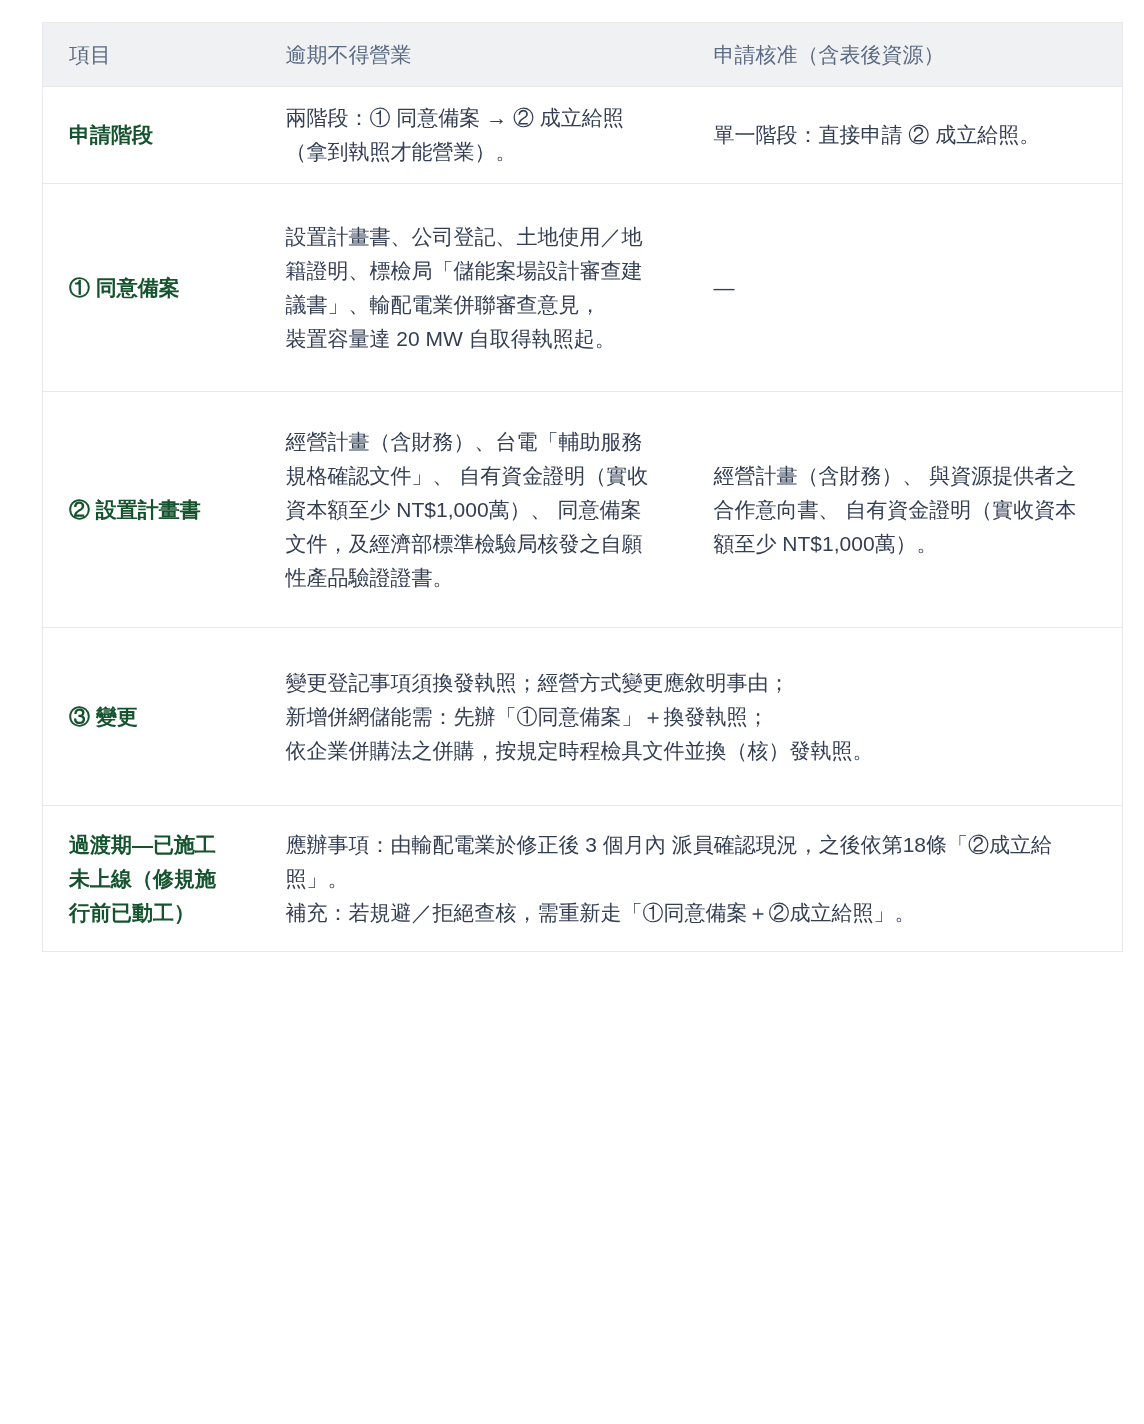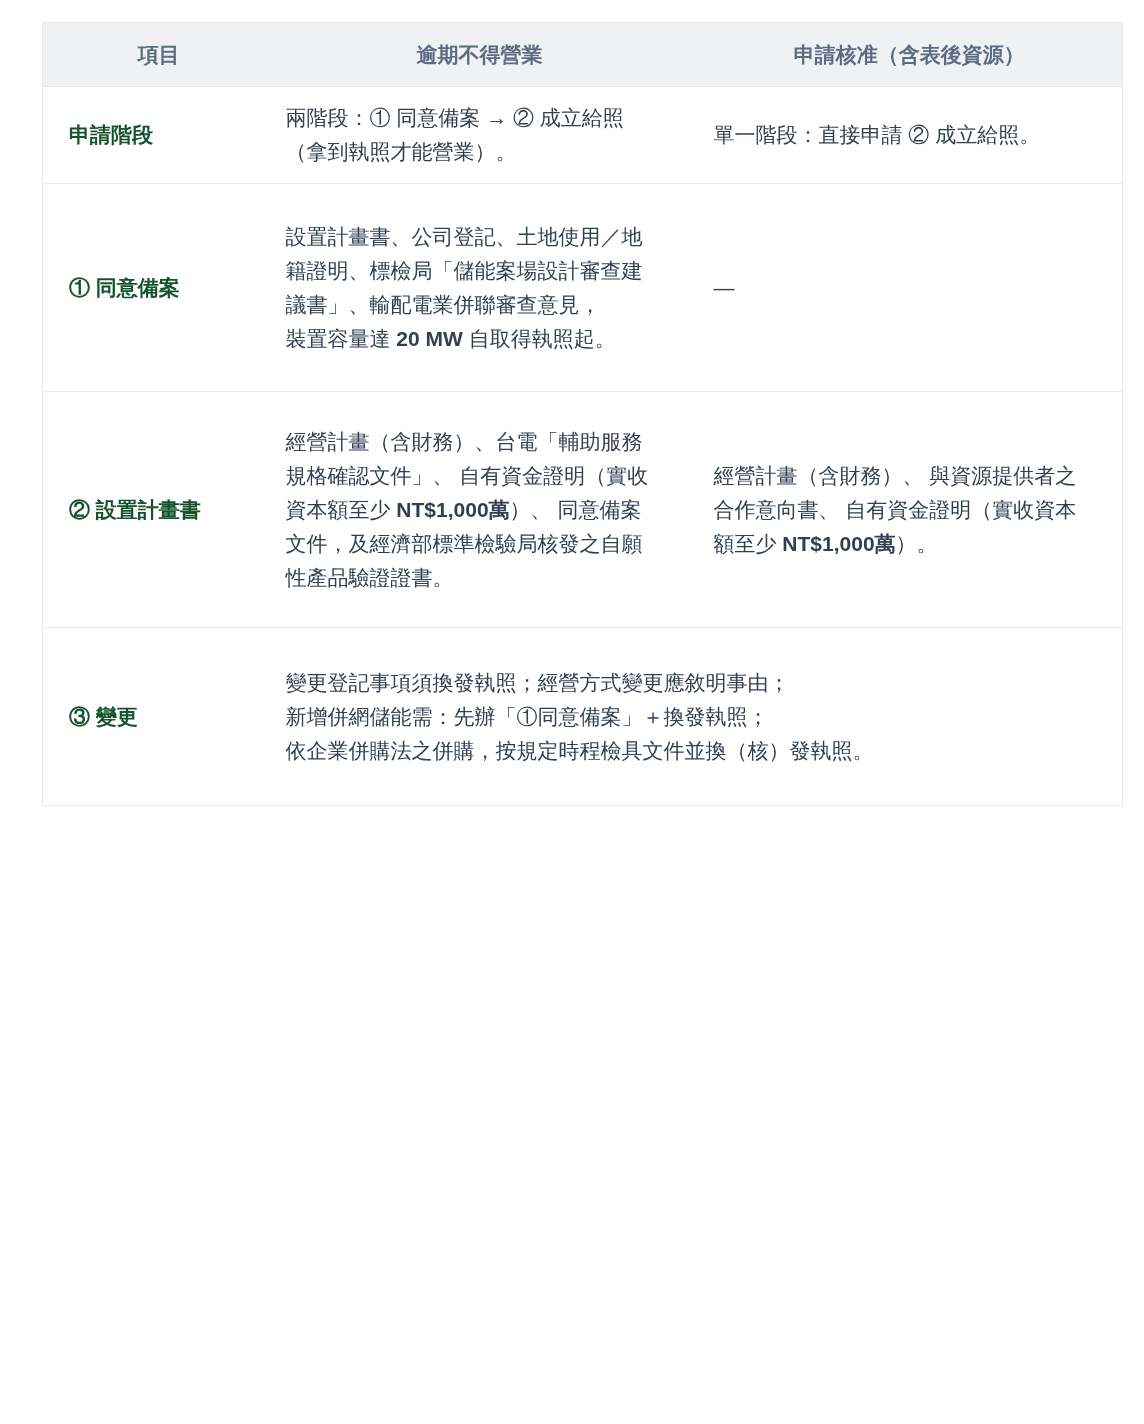--- a/index.html
+++ b/index.html
@@ -20,22 +20,22 @@
     border-collapse:collapse;
     table-layout:fixed;
     width:1080px;
     border:1px solid #e7e9ec;
   }
   col.c1{width:223px}
   col.c2{width:425px}
   col.c3{width:432px}
   thead tr{height:64px; background:#f0f1f3;}
   thead th{
-    text-align:center;
-    font-size:21px; font-weight:700;
+    text-align:left;
+    font-size:21px; font-weight:400;
     color:#5c6b84;
     vertical-align:middle;
     padding:17px;
   }
   thead th:nth-child(1){padding-left:26px}
   thead th:nth-child(2){padding-left:20px}
   thead th:nth-child(3){padding-left:23px}
   tbody tr{border-top:1px solid #e7e9ec;}
   tbody tr:nth-child(1){height:87px}
   tbody tr:nth-child(2){height:208px}
@@ -58,21 +58,21 @@
     vertical-align:middle;
     font-size:21px; font-weight:400;
     color:#333e53;
     line-height:34px;
     white-space:pre-line;
     padding:14px 18px 14px 20px;
     box-sizing:border-box;
   }
   tbody td.col3{padding-left:23px; padding-right:20px;}
   tbody td.merged{padding-right:36px;}
-  tbody td .b{font-weight:700;}
+  tbody td .b{font-weight:400;}
 </style>
 </head>
 <body>
 
 <div class="page">
   <div class="table-wrap">
     <table>
       <colgroup>
           <col class="c1">
           <col class="c2">
@@ -110,16 +110,24 @@
             <td class="col3"><span>經營計畫（含財務）、 與資源提供者之
 合作意向書、 自有資金證明（實收資本
 額至少 </span><span class="b">NT$1,000萬</span><span>）。</span></td>
           </tr>
           <tr>
             <th>③ 變更</th>
             <td colspan="2" class="merged"><span>變更登記事項須換發執照；經營方式變更應敘明事由；
 新增併網儲能需：先辦「①同意備案」＋換發執照；
 依企業併購法之併購，按規定時程檢具文件並換（核）發執照。</span></td>
           </tr>
+          <tr>
+            <th>過渡期—已施工
+未上線（修規施
+行前已動工）</th>
+            <td colspan="2" class="merged"><span>應辦事項：由輸配電業於修正後 </span><span class="b">3 個月內</span><span> 派員確認現況，之後依第18條「②成立給
+照」。
+補充：若規避／拒絕查核，需重新走「①同意備案＋②成立給照」。</span></td>
+          </tr>
         </tbody>
     </table>
   </div>
 </div>
 
 </body></html>

